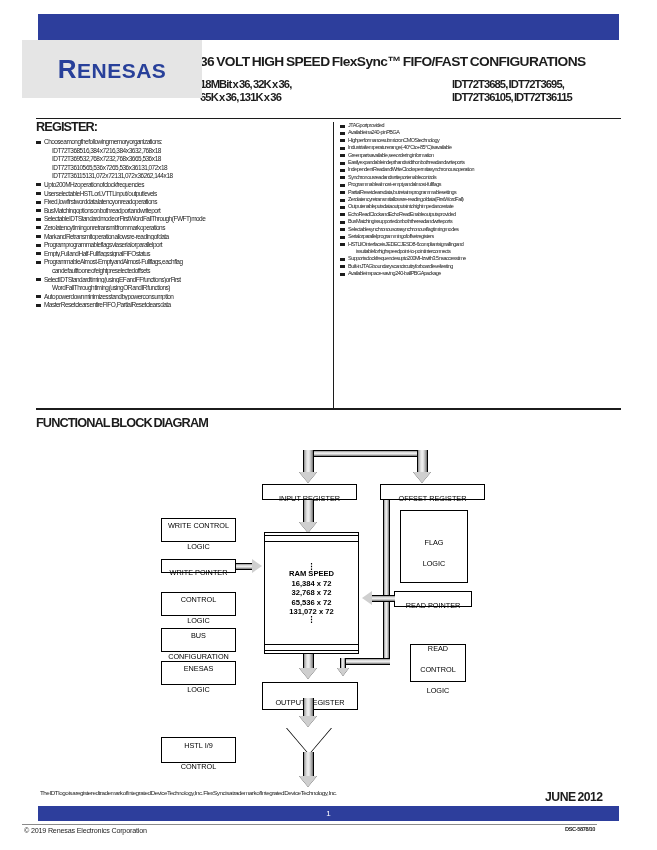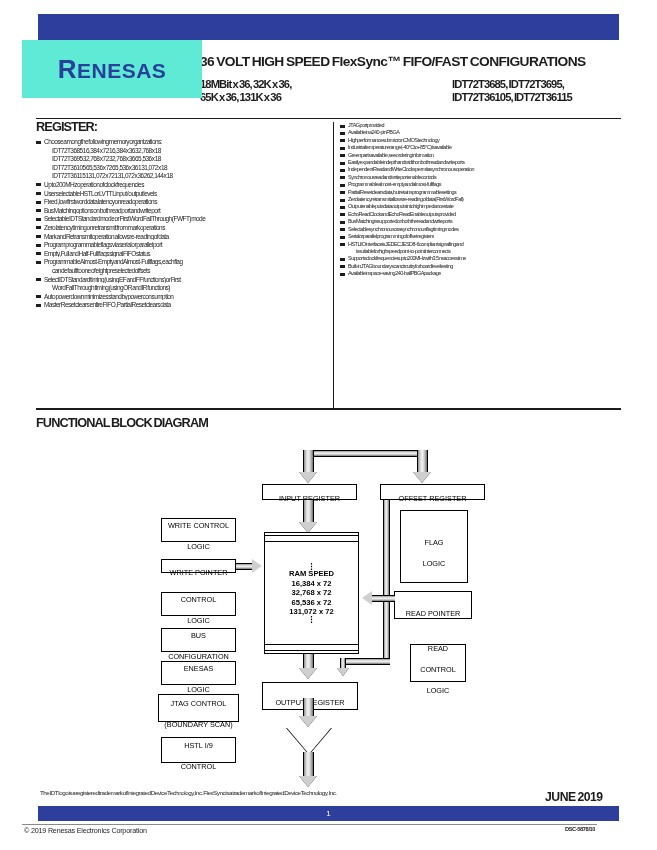--- a/index.html
+++ b/index.html
@@ -28,21 +28,21 @@
     width: 581px;
     height: 26px;
     background: #2d3e9c;
   }
   .logo-box {
     position: absolute;
     left: 22px;
     top: 40px;
     width: 180px;
     height: 58px;
-    background: #5eead4;
+    background: #e5e5e5;
     display: flex;
     align-items: center;
     justify-content: center;
     z-index: 5;
   }
   .logo-text {
     font-family: "Liberation Sans", sans-serif;
     font-size: 21px;
     font-weight: bold;
     color: #28409a;
@@ -528,36 +528,32 @@
     <div class="blk" style="left:161px; top:196px; width:75px; height:24px;">
       <span>BUS</span>
       <span>CONFIGURATION</span>
     </div>
 
     <div class="blk" style="left:161px; top:229px; width:75px; height:24px;">
       <span>ENESAS</span>
       <span>LOGIC</span>
     </div>
 
-    <div class="blk" style="left:158px; top:262px; width:81px; height:28px;">
-      <span>JTAG CONTROL</span>
-      <span>(BOUNDARY SCAN)</span>
-    </div>
 
     <div class="blk" style="left:161px; top:305px; width:75px; height:26px;">
       <span>HSTL I/9</span>
       <span>CONTROL</span>
     </div>
 
     <div class="blk" style="left:400px; top:78px; width:68px; height:73px;">
       <span>FLAG</span>
       <span>LOGIC</span>
     </div>
 
-    <div class="blk" style="left:394px; top:159px; width:78px; height:28px;justify-content:flex-end;">
+    <div class="blk" style="left:394px; top:159px; width:78px; height:16px;">
       <span>READ POINTER</span>
     </div>
     <div class="bus h" style="left:372px; top:163px; width:23px; height:7px;"></div>
     <div class="ahead-left" style="left:362px; top:159px;"></div>
 
     <div class="blk" style="left:410px; top:212px; width:56px; height:38px;">
       <span>READ</span>
       <span>CONTROL</span>
       <span>LOGIC</span>
     </div>
@@ -579,21 +575,21 @@
     <div class="tri-buf-o" style="left:286px; top:296px;"></div>
     <div class="tri-buf" style="left:287px; top:296px;"></div>
 
     <div class="bus" style="left:303px; top:320px; width:11px; height:28px;"></div>
     <div class="ahead-down" style="left:299px; top:344px;"></div>
 
   </div>
 
   <div class="obf foot" style="left:40px; top:789px; width:460px; height:14px;">The IDT logo is a registered trademark of Integrated Device Technology, Inc. FlexSync is a trademark of Integrated Device Technology, Inc.</div>
 
-  <div class="obf date" style="left:545px; top:790px;">JUNE 2019</div>
+  <div class="obf date" style="left:545px; top:790px;">JUNE 2012</div>
 
   <div class="footer-bar">
     <div class="page-num">1</div>
   </div>
 
   <div class="obf docnum" style="left:565px; top:826px;">DSC-5878/10</div>
 
   <div class="footer-rule"></div>
 
   <div class="copyright">© 2019 Renesas Electronics Corporation</div>

